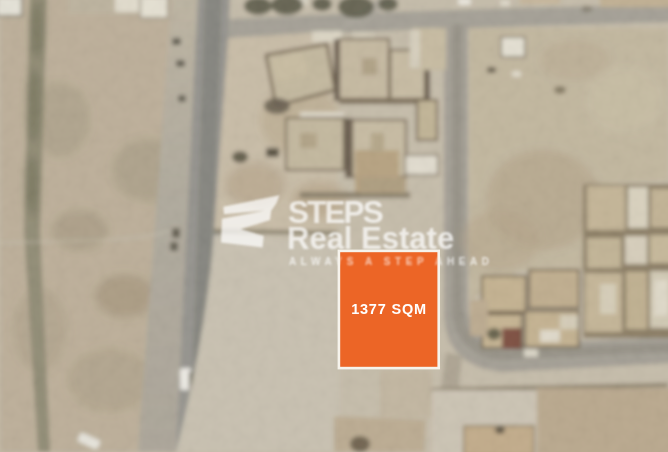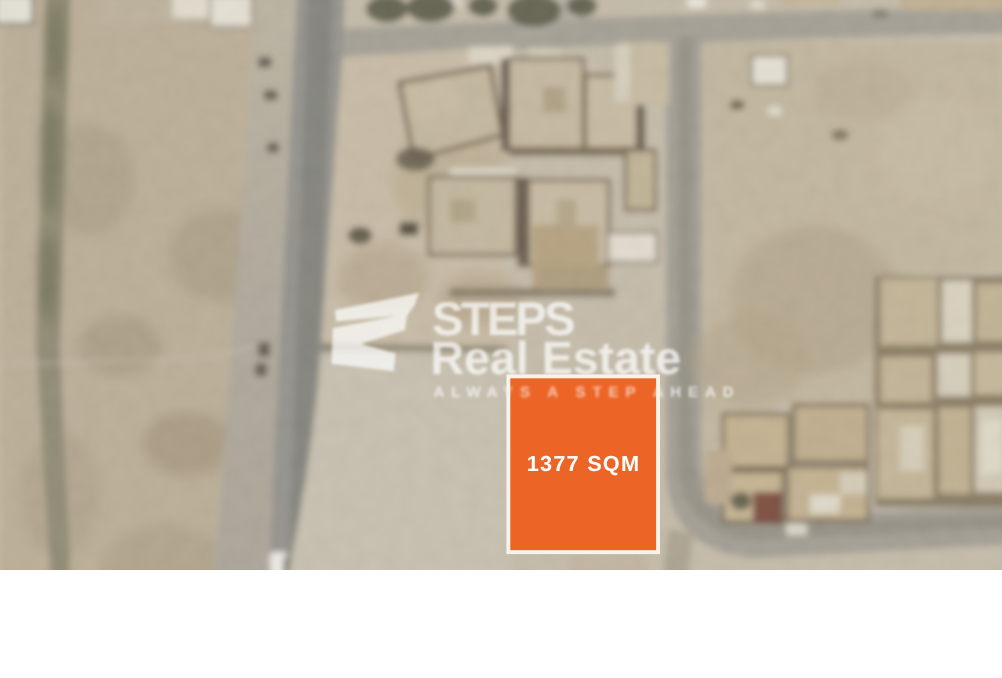--- a/index.html
+++ b/index.html
@@ -1,16 +1,16 @@
 <!DOCTYPE html>
 <html><head>
 <meta charset="utf-8">
 <style>
   html,body{margin:0;padding:0;}
-  #stage{position:relative;width:668px;height:380px;overflow:hidden;background:#c4b5fd;font-family:"Liberation Sans",sans-serif;}
+  #stage{position:relative;width:668px;height:452px;overflow:hidden;background:#c4b5fd;font-family:"Liberation Sans",sans-serif;}
   svg{display:block;}
 </style>
 </head>
 <body>
 
 <div id="stage">
 <svg width="668" height="452" viewBox="0 0 668 452">
   <defs>
     <filter id="b2" x="-20%" y="-20%" width="140%" height="140%">
           <feGaussianBlur stdDeviation="2.2"></feGaussianBlur>

